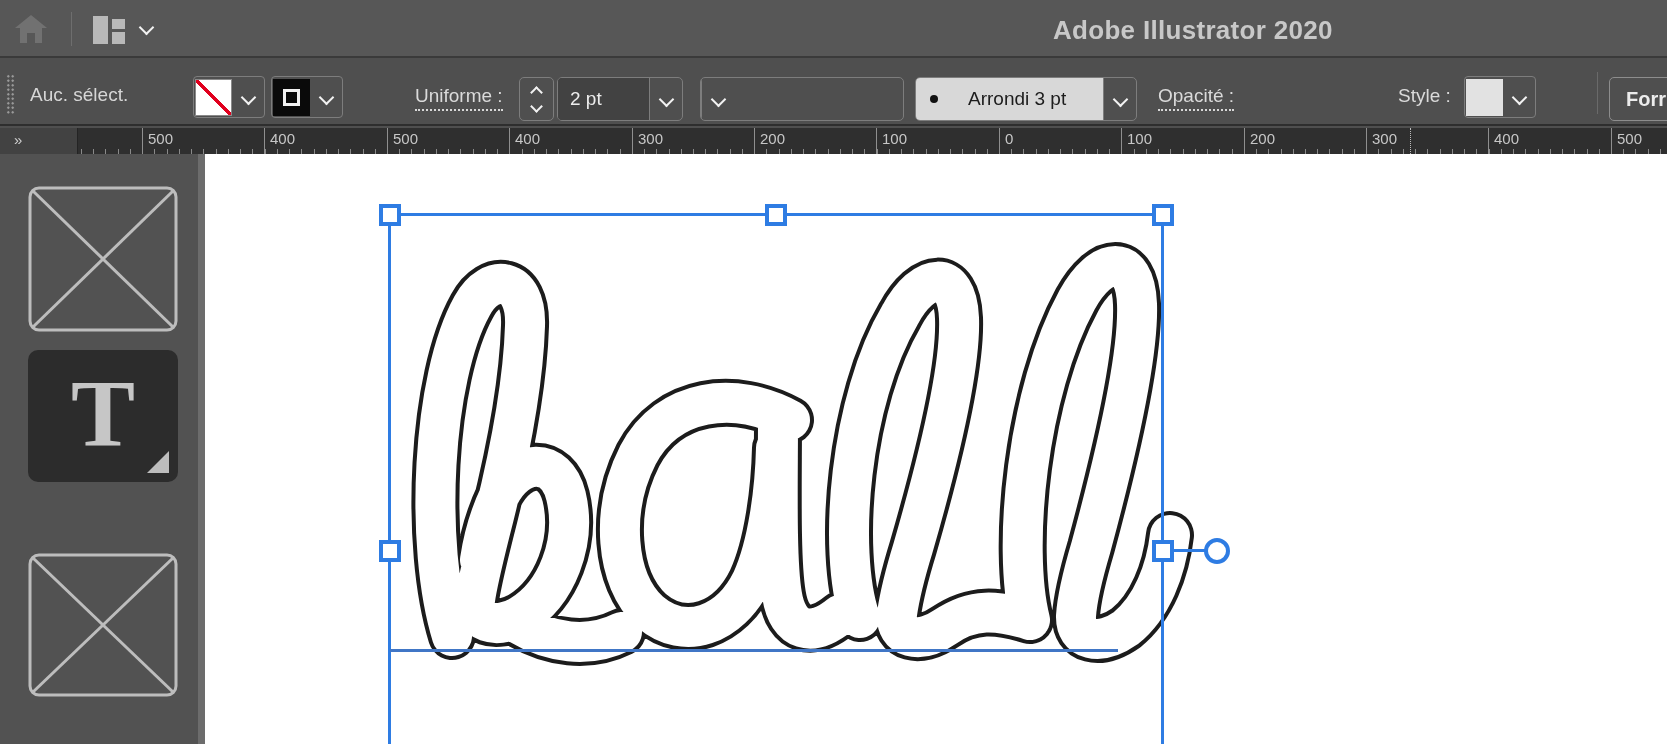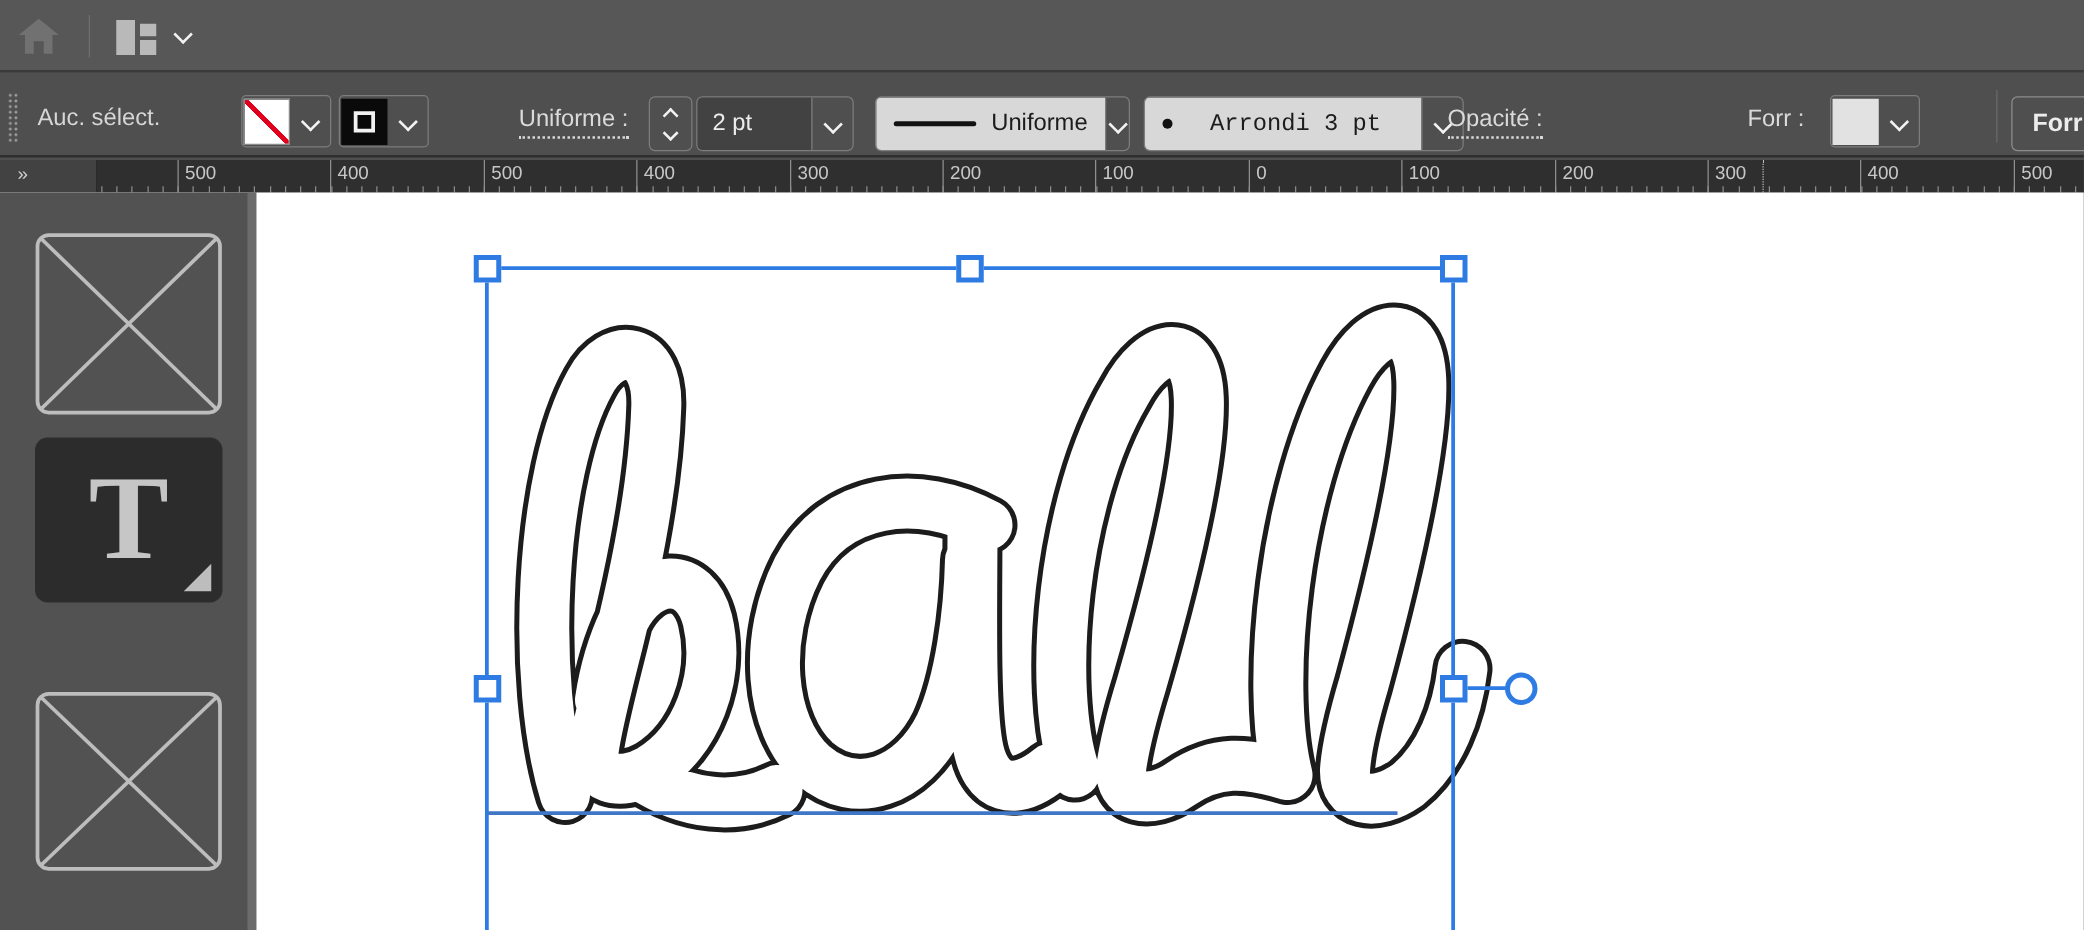--- a/index.html
+++ b/index.html
@@ -103,20 +103,21 @@
   </div>
   <div class="tb-divider"></div>
   <div class="ws-icon">
     <svg width="38" height="30" viewBox="0 0 38 30">
       <rect x="1" y="1" width="15" height="28" fill="#b9b9b9"></rect>
       <rect x="20" y="4" width="13" height="10" fill="#b9b9b9"></rect>
       <rect x="20" y="17" width="13" height="12" fill="#b9b9b9"></rect>
     </svg>
   </div>
   <span class="chev ws-chev"></span>
+  <span class="app-title">Adobe Illustrator 2020</span>
 </div>
 
 <div class="controlbar">
   <div class="drag-dots"></div>
   <span class="sel-status">Auc. sélect.</span>
 
   <div class="swgroup" style="left:193px;">
     <div class="sw fill-sw"></div>
     <div class="chevcell">
         <span class="chev"></span>
@@ -142,45 +143,41 @@
   </div>
 
   <div class="combo" style="left:557px; width:126px;">
     <div class="val-dark" style="flex:1;text-align:center;">2 pt</div>
     <div class="chevcell">
         <span class="chev"></span>
       </div>
   </div>
 
   <div class="combo" style="left:700px; width:204px;">
-    <div class="val-light" style="flex:1;">
-      <span class="line-glyph"></span>
-      <span>Uniforme</span>
-    </div>
-    <div class="chevcell">
-        <span class="chev"></span>
-      </div>
-  </div>
-
-  <div class="combo" style="left:915px; width:256px;font-family:Liberation Mono, monospace;">
+    <div class="chevcell">
+        <span class="chev"></span>
+      </div>
+  </div>
+
+  <div class="combo" style="left:915px; width:222px;">
     <div class="val-light" style="flex:1;">
       <span class="dot-glyph"></span>
       <span style="margin-left:18px;">Arrondi 3 pt</span>
     </div>
     <div class="chevcell">
         <span class="chev"></span>
       </div>
   </div>
 
   <span class="cb-label" style="left:1158px;">
     <span class="dotted-u">Opacité :</span>
   </span>
 
 
-  <span class="cb-label" style="left:1398px;">Forr :</span>
+  <span class="cb-label" style="left:1398px;">Style :</span>
 
   <div class="swgroup" style="left:1464px;">
     <div class="sw" style="background:#e2e2e2;"></div>
     <div class="chevcell">
         <span class="chev"></span>
       </div>
   </div>
 
   <div class="cb-vdiv"></div>
   <button class="forme-btn">Forr</button>

